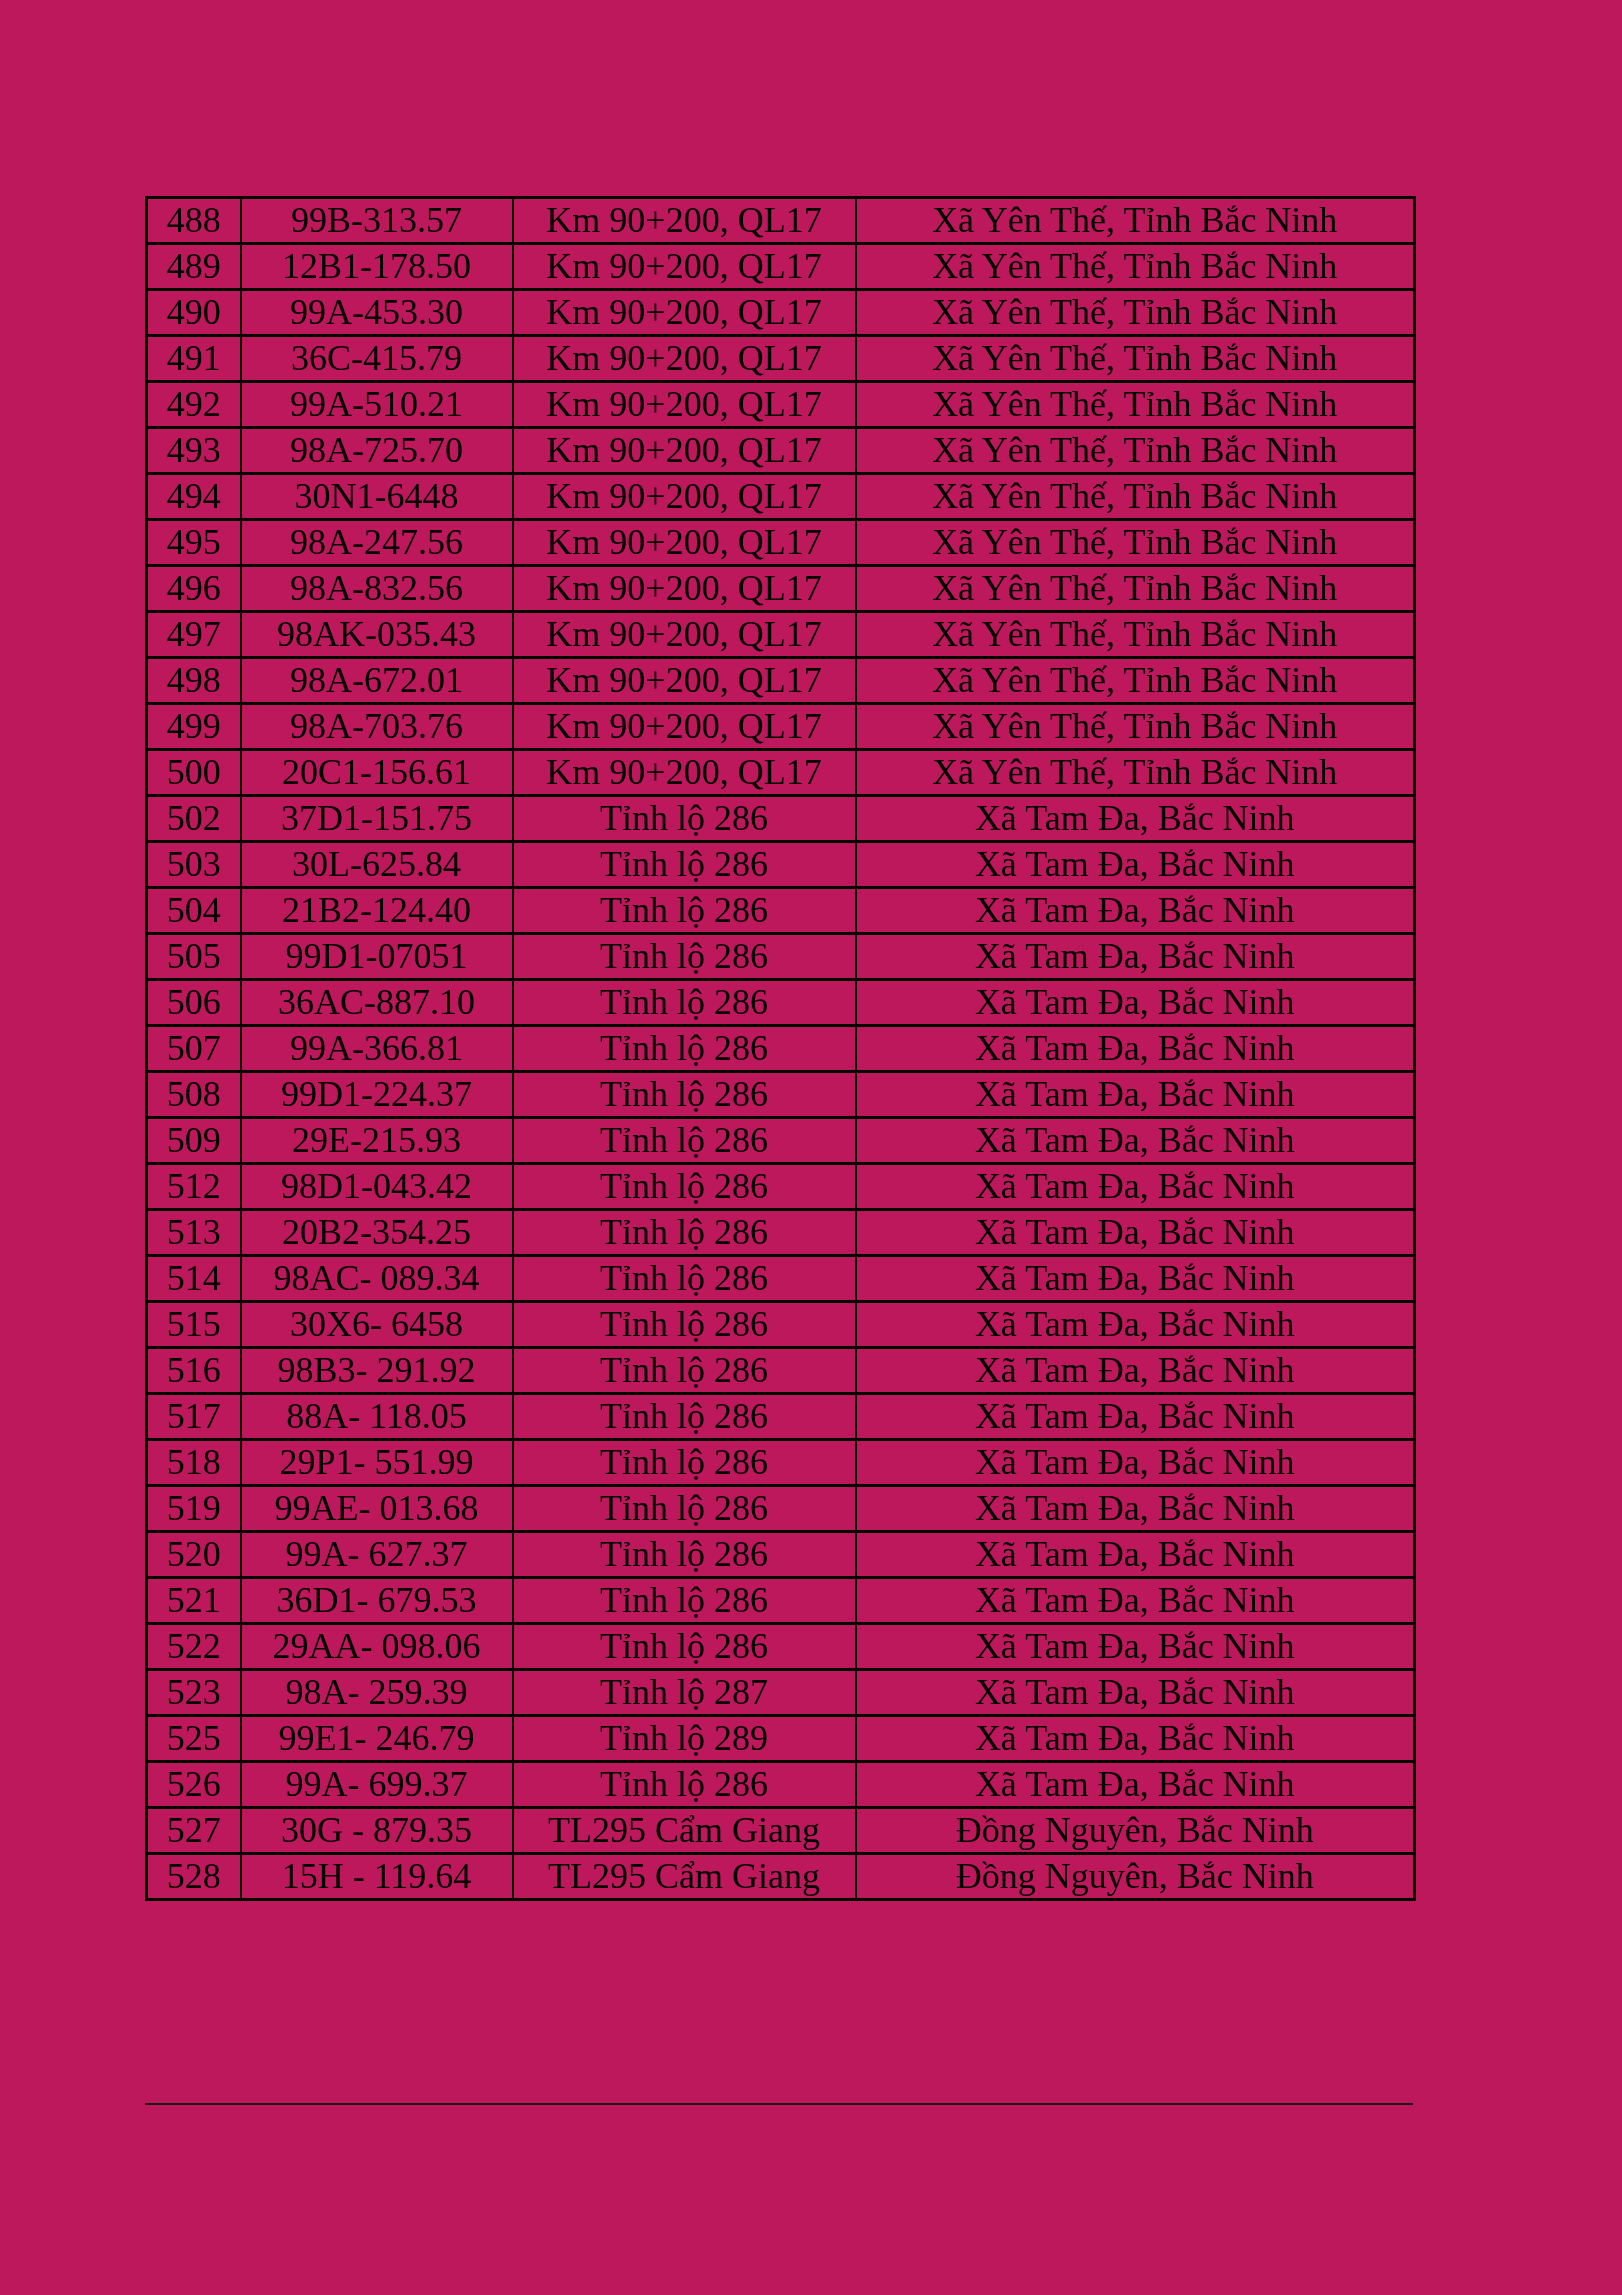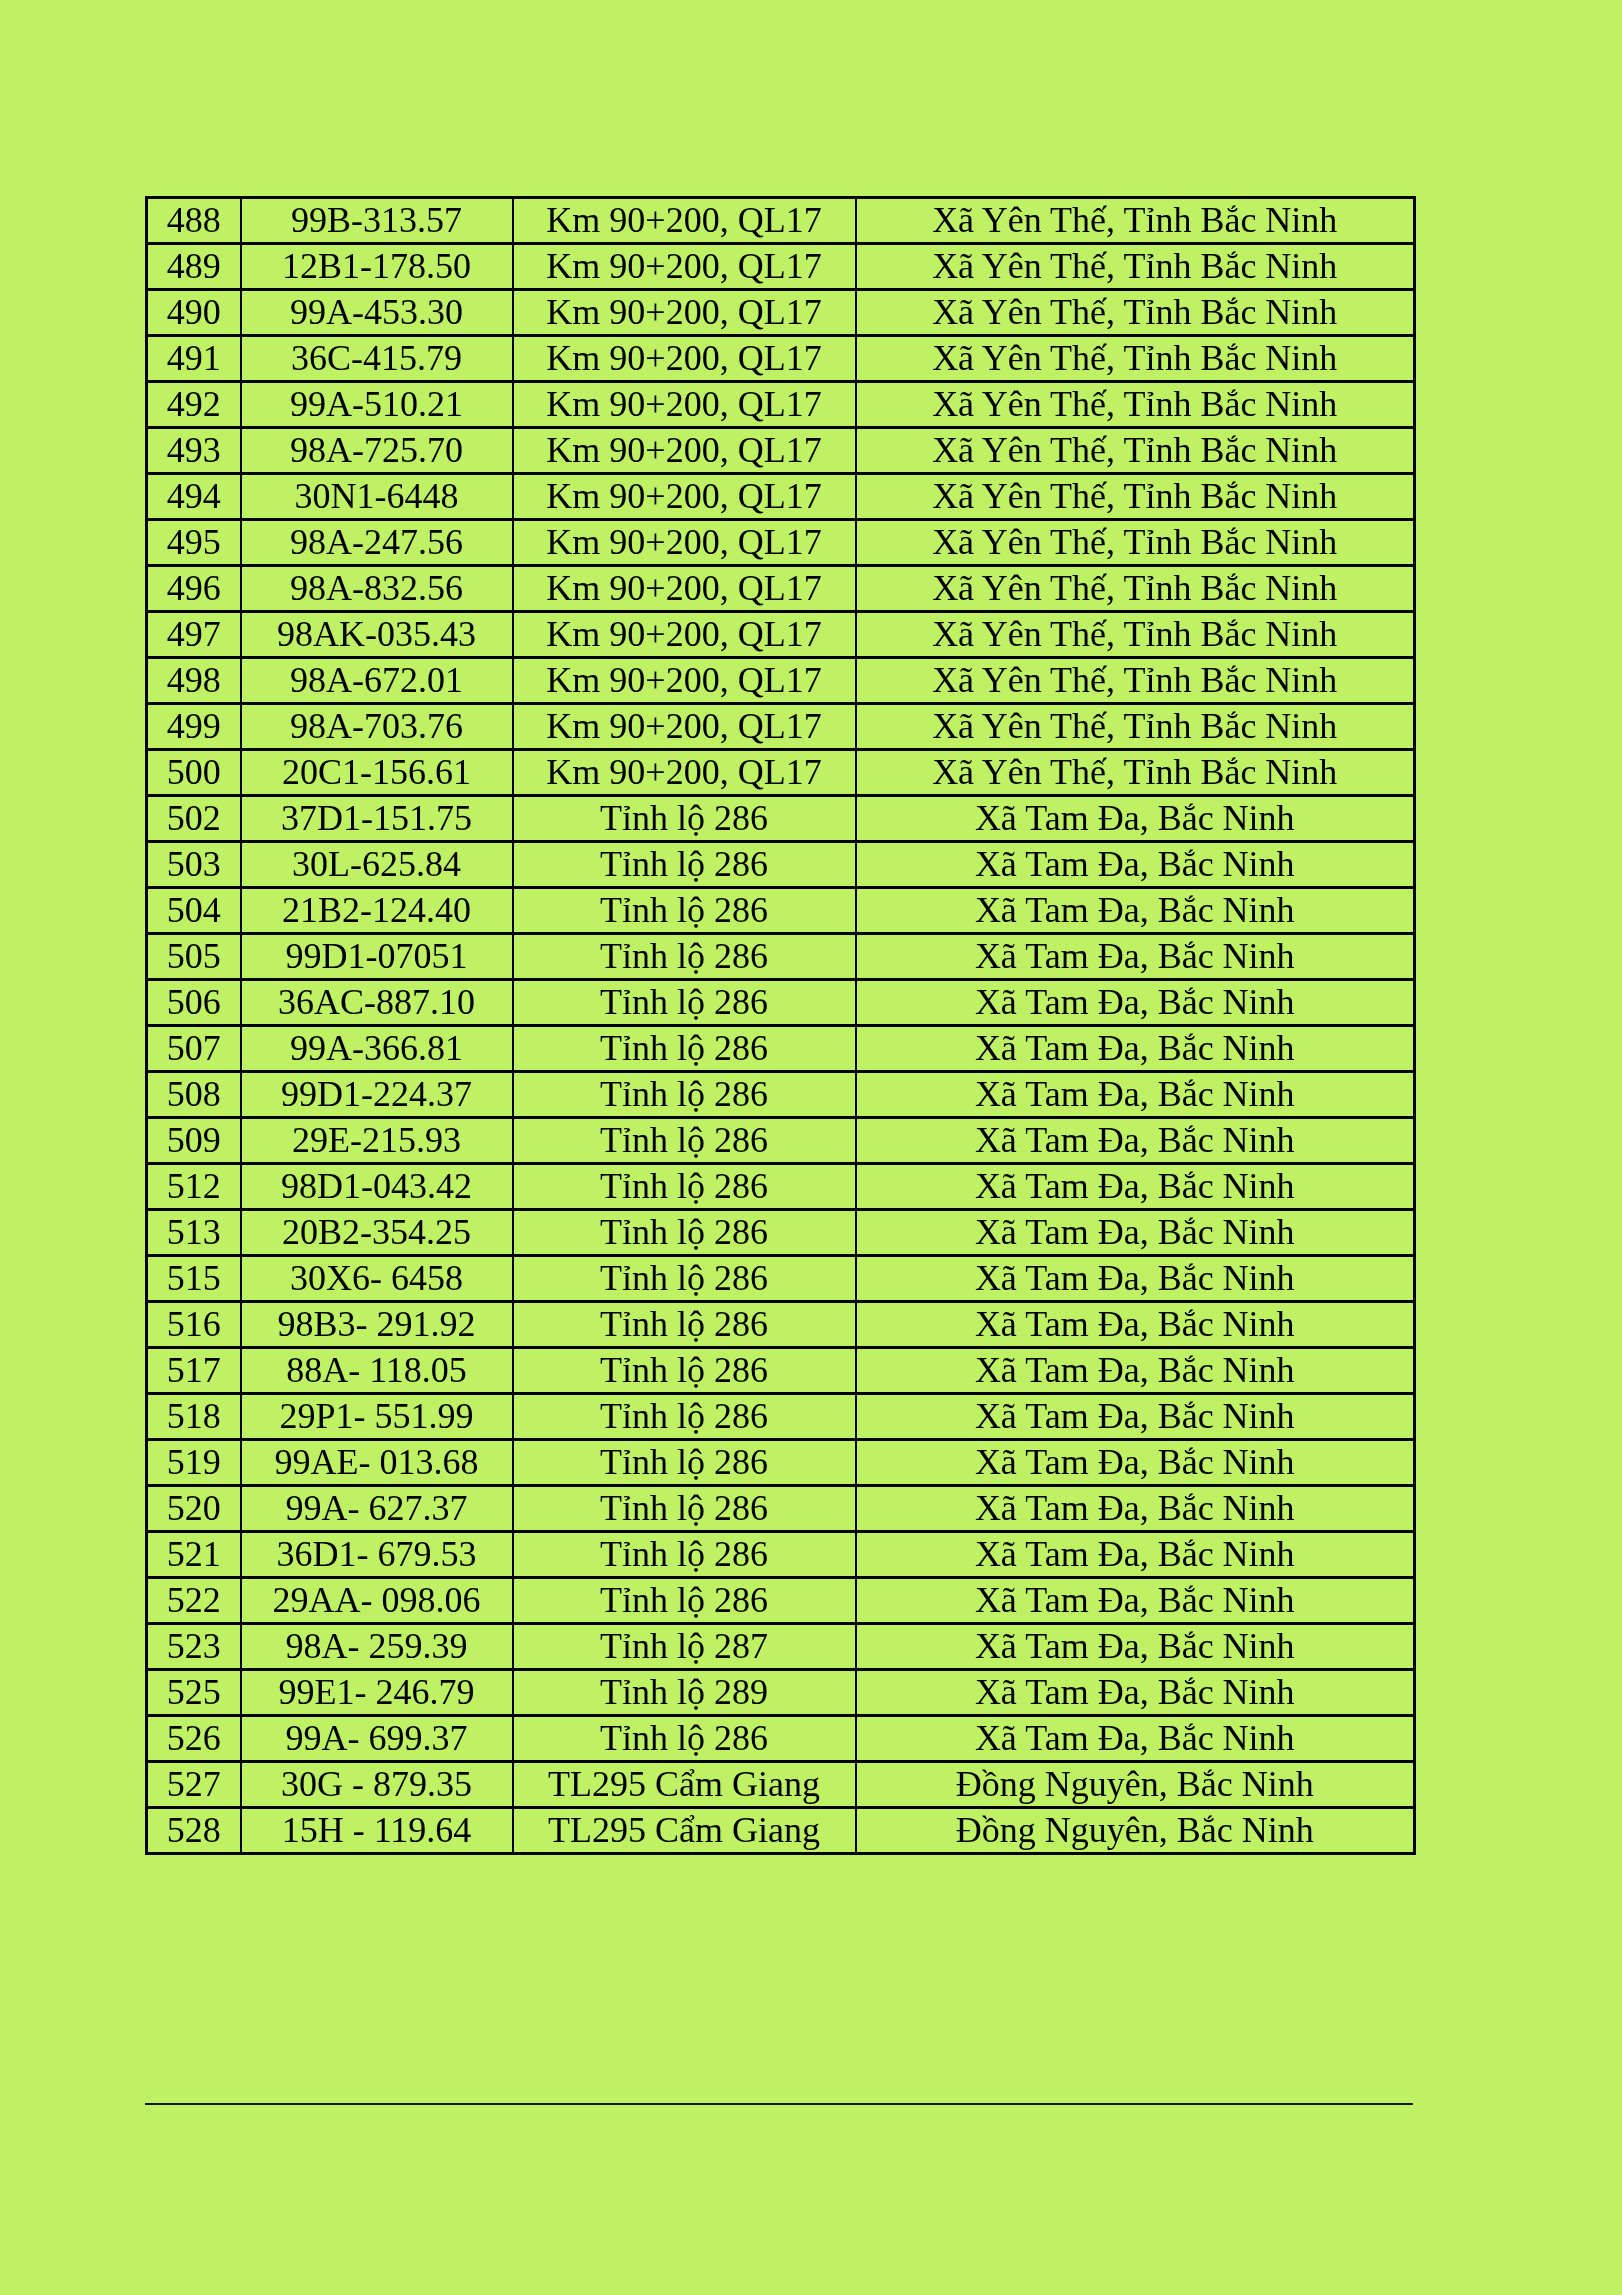--- a/index.html
+++ b/index.html
@@ -4,21 +4,21 @@
 <style>
   html, body {
     margin: 0;
     padding: 0;
     background: #ffffff;
   }
   .page {
     position: relative;
     width: 1623px;
     height: 2295px;
-    background: #bef264;
+    background: #be185d;
     color: #000000;
     font-family: "Liberation Serif", "DejaVu Serif", serif;
     overflow: hidden;
   }
   table.plates {
     position: absolute;
     left: 145px;
     top: 196px;
     width: 1268px;
     table-layout: fixed;
@@ -192,20 +192,26 @@
           <td>Tỉnh lộ 286</td>
           <td>Xã Tam Đa, Bắc Ninh</td>
         </tr>
         <tr>
           <td>513</td>
           <td>20B2-354.25</td>
           <td>Tỉnh lộ 286</td>
           <td>Xã Tam Đa, Bắc Ninh</td>
         </tr>
         <tr>
+          <td>514</td>
+          <td>98AC- 089.34</td>
+          <td>Tỉnh lộ 286</td>
+          <td>Xã Tam Đa, Bắc Ninh</td>
+        </tr>
+        <tr>
           <td>515</td>
           <td>30X6- 6458</td>
           <td>Tỉnh lộ 286</td>
           <td>Xã Tam Đa, Bắc Ninh</td>
         </tr>
         <tr>
           <td>516</td>
           <td>98B3- 291.92</td>
           <td>Tỉnh lộ 286</td>
           <td>Xã Tam Đa, Bắc Ninh</td>

